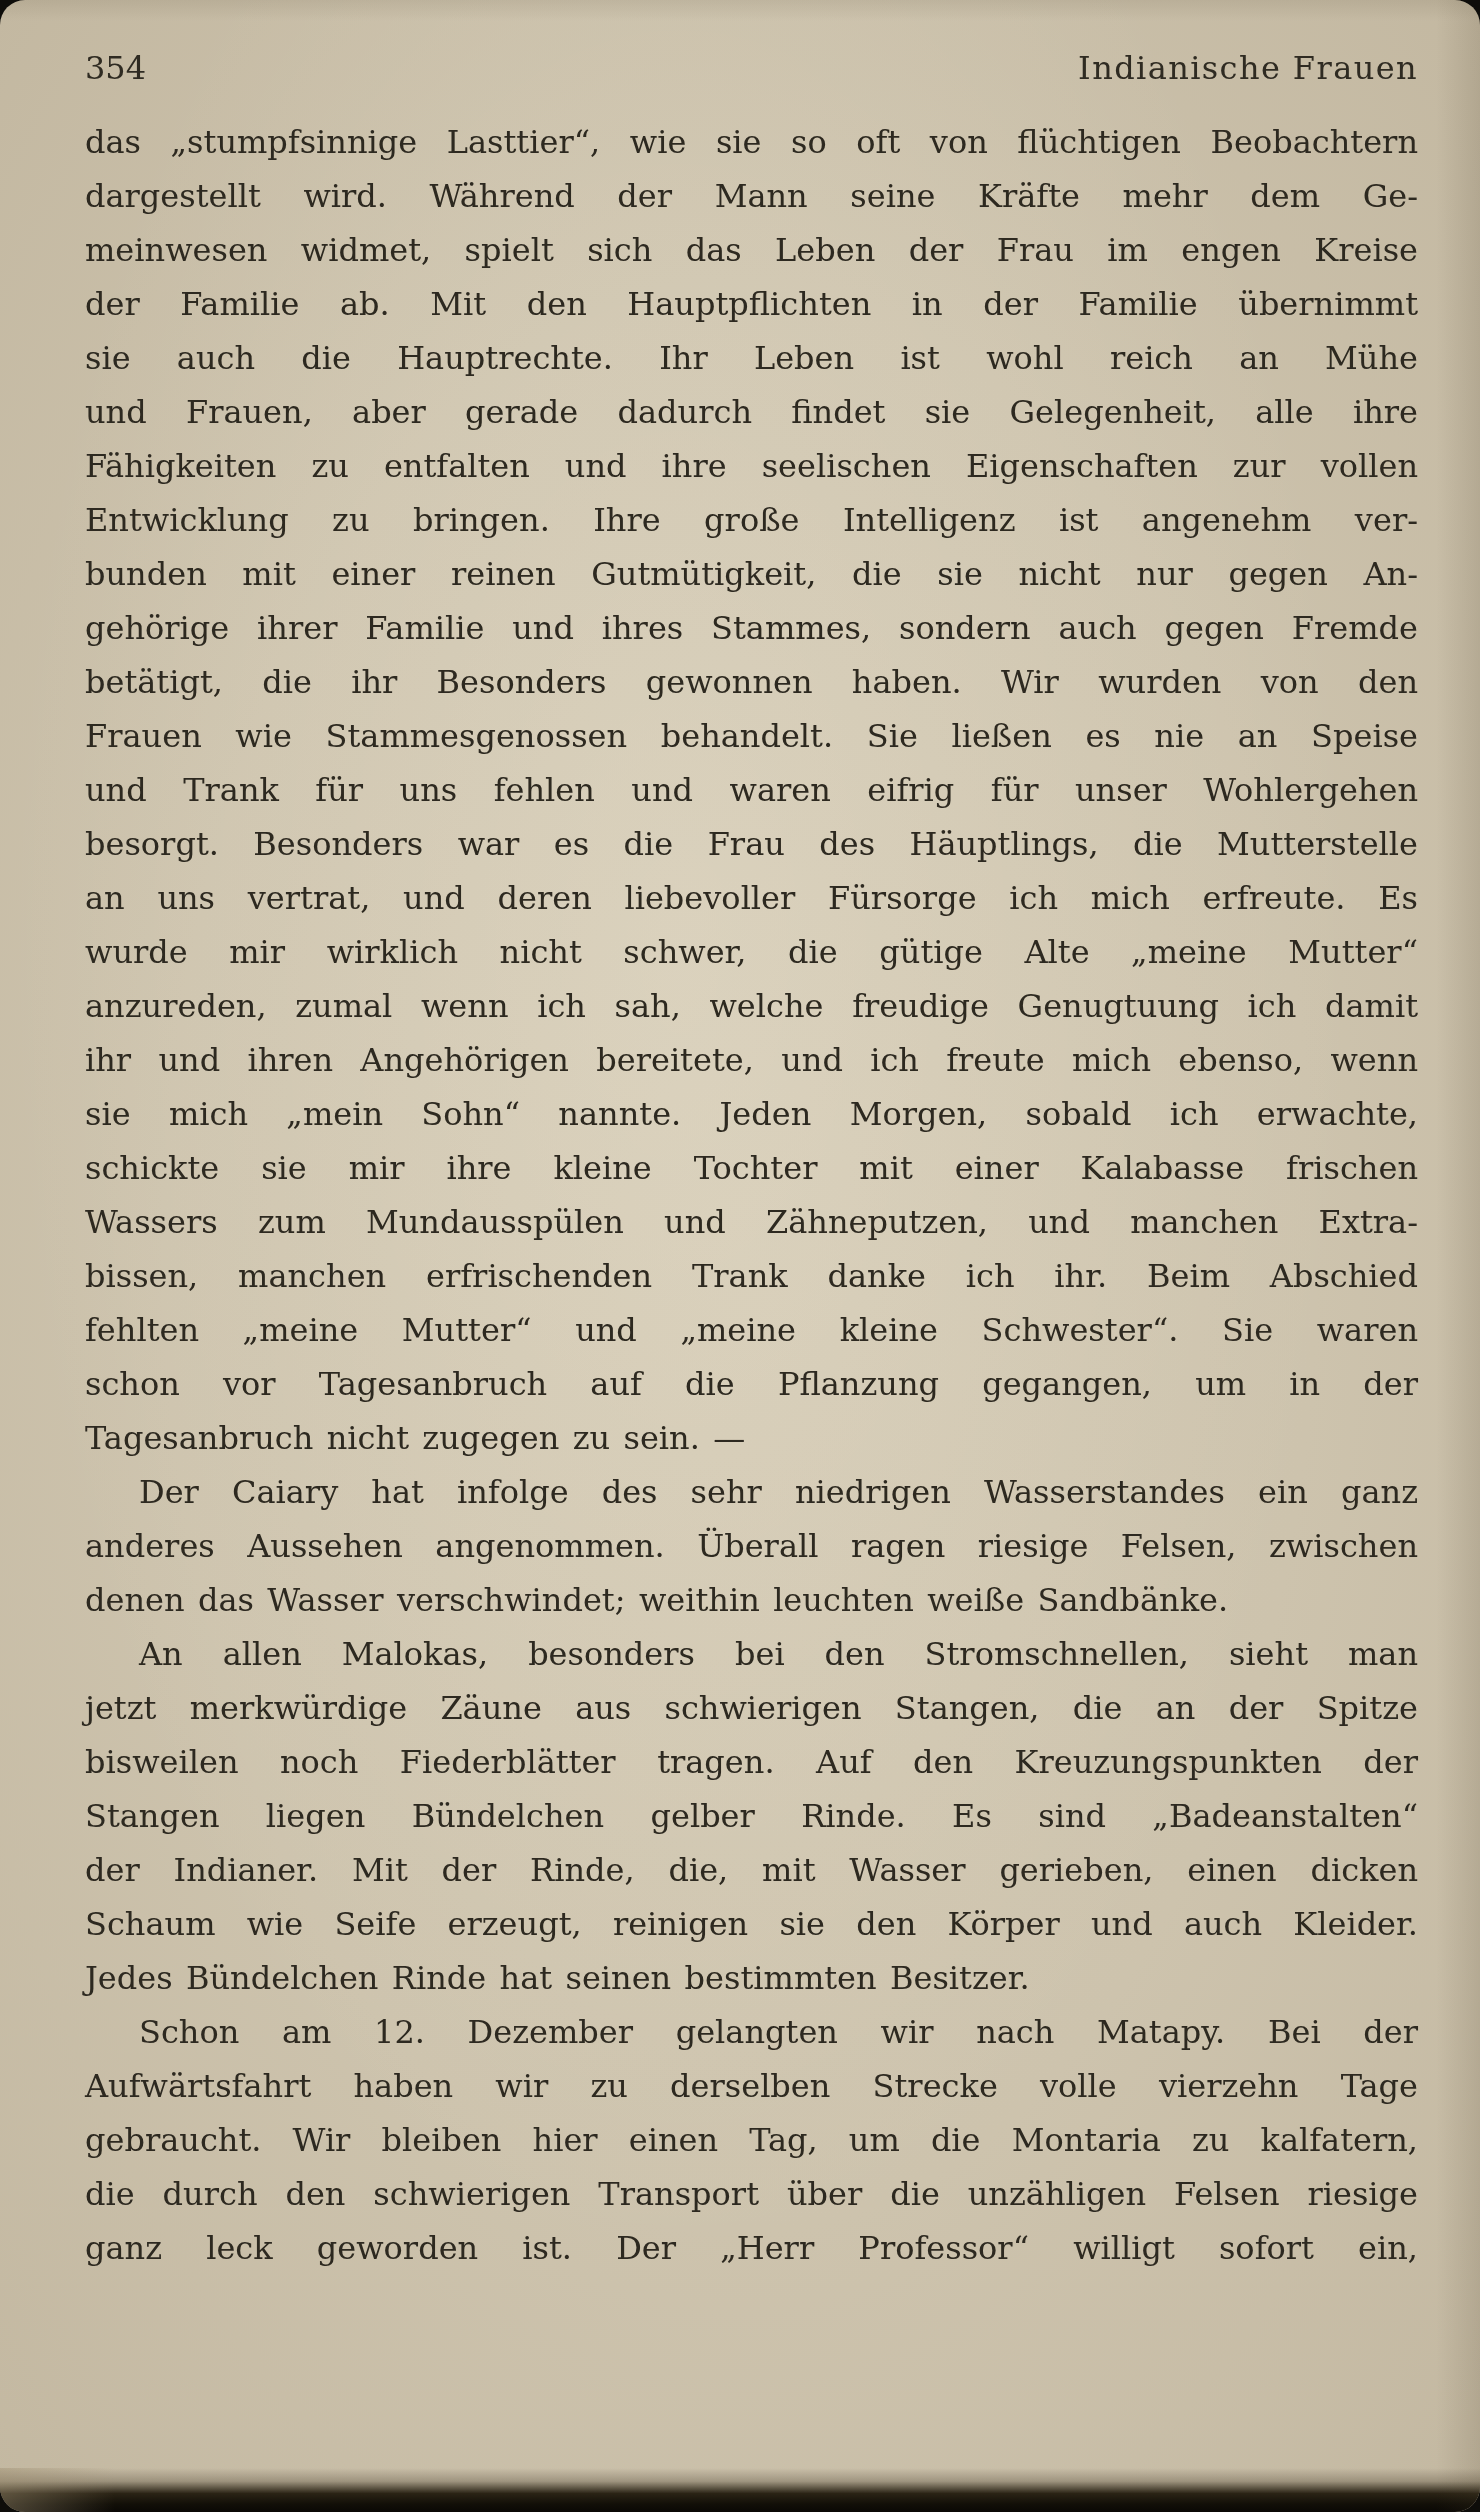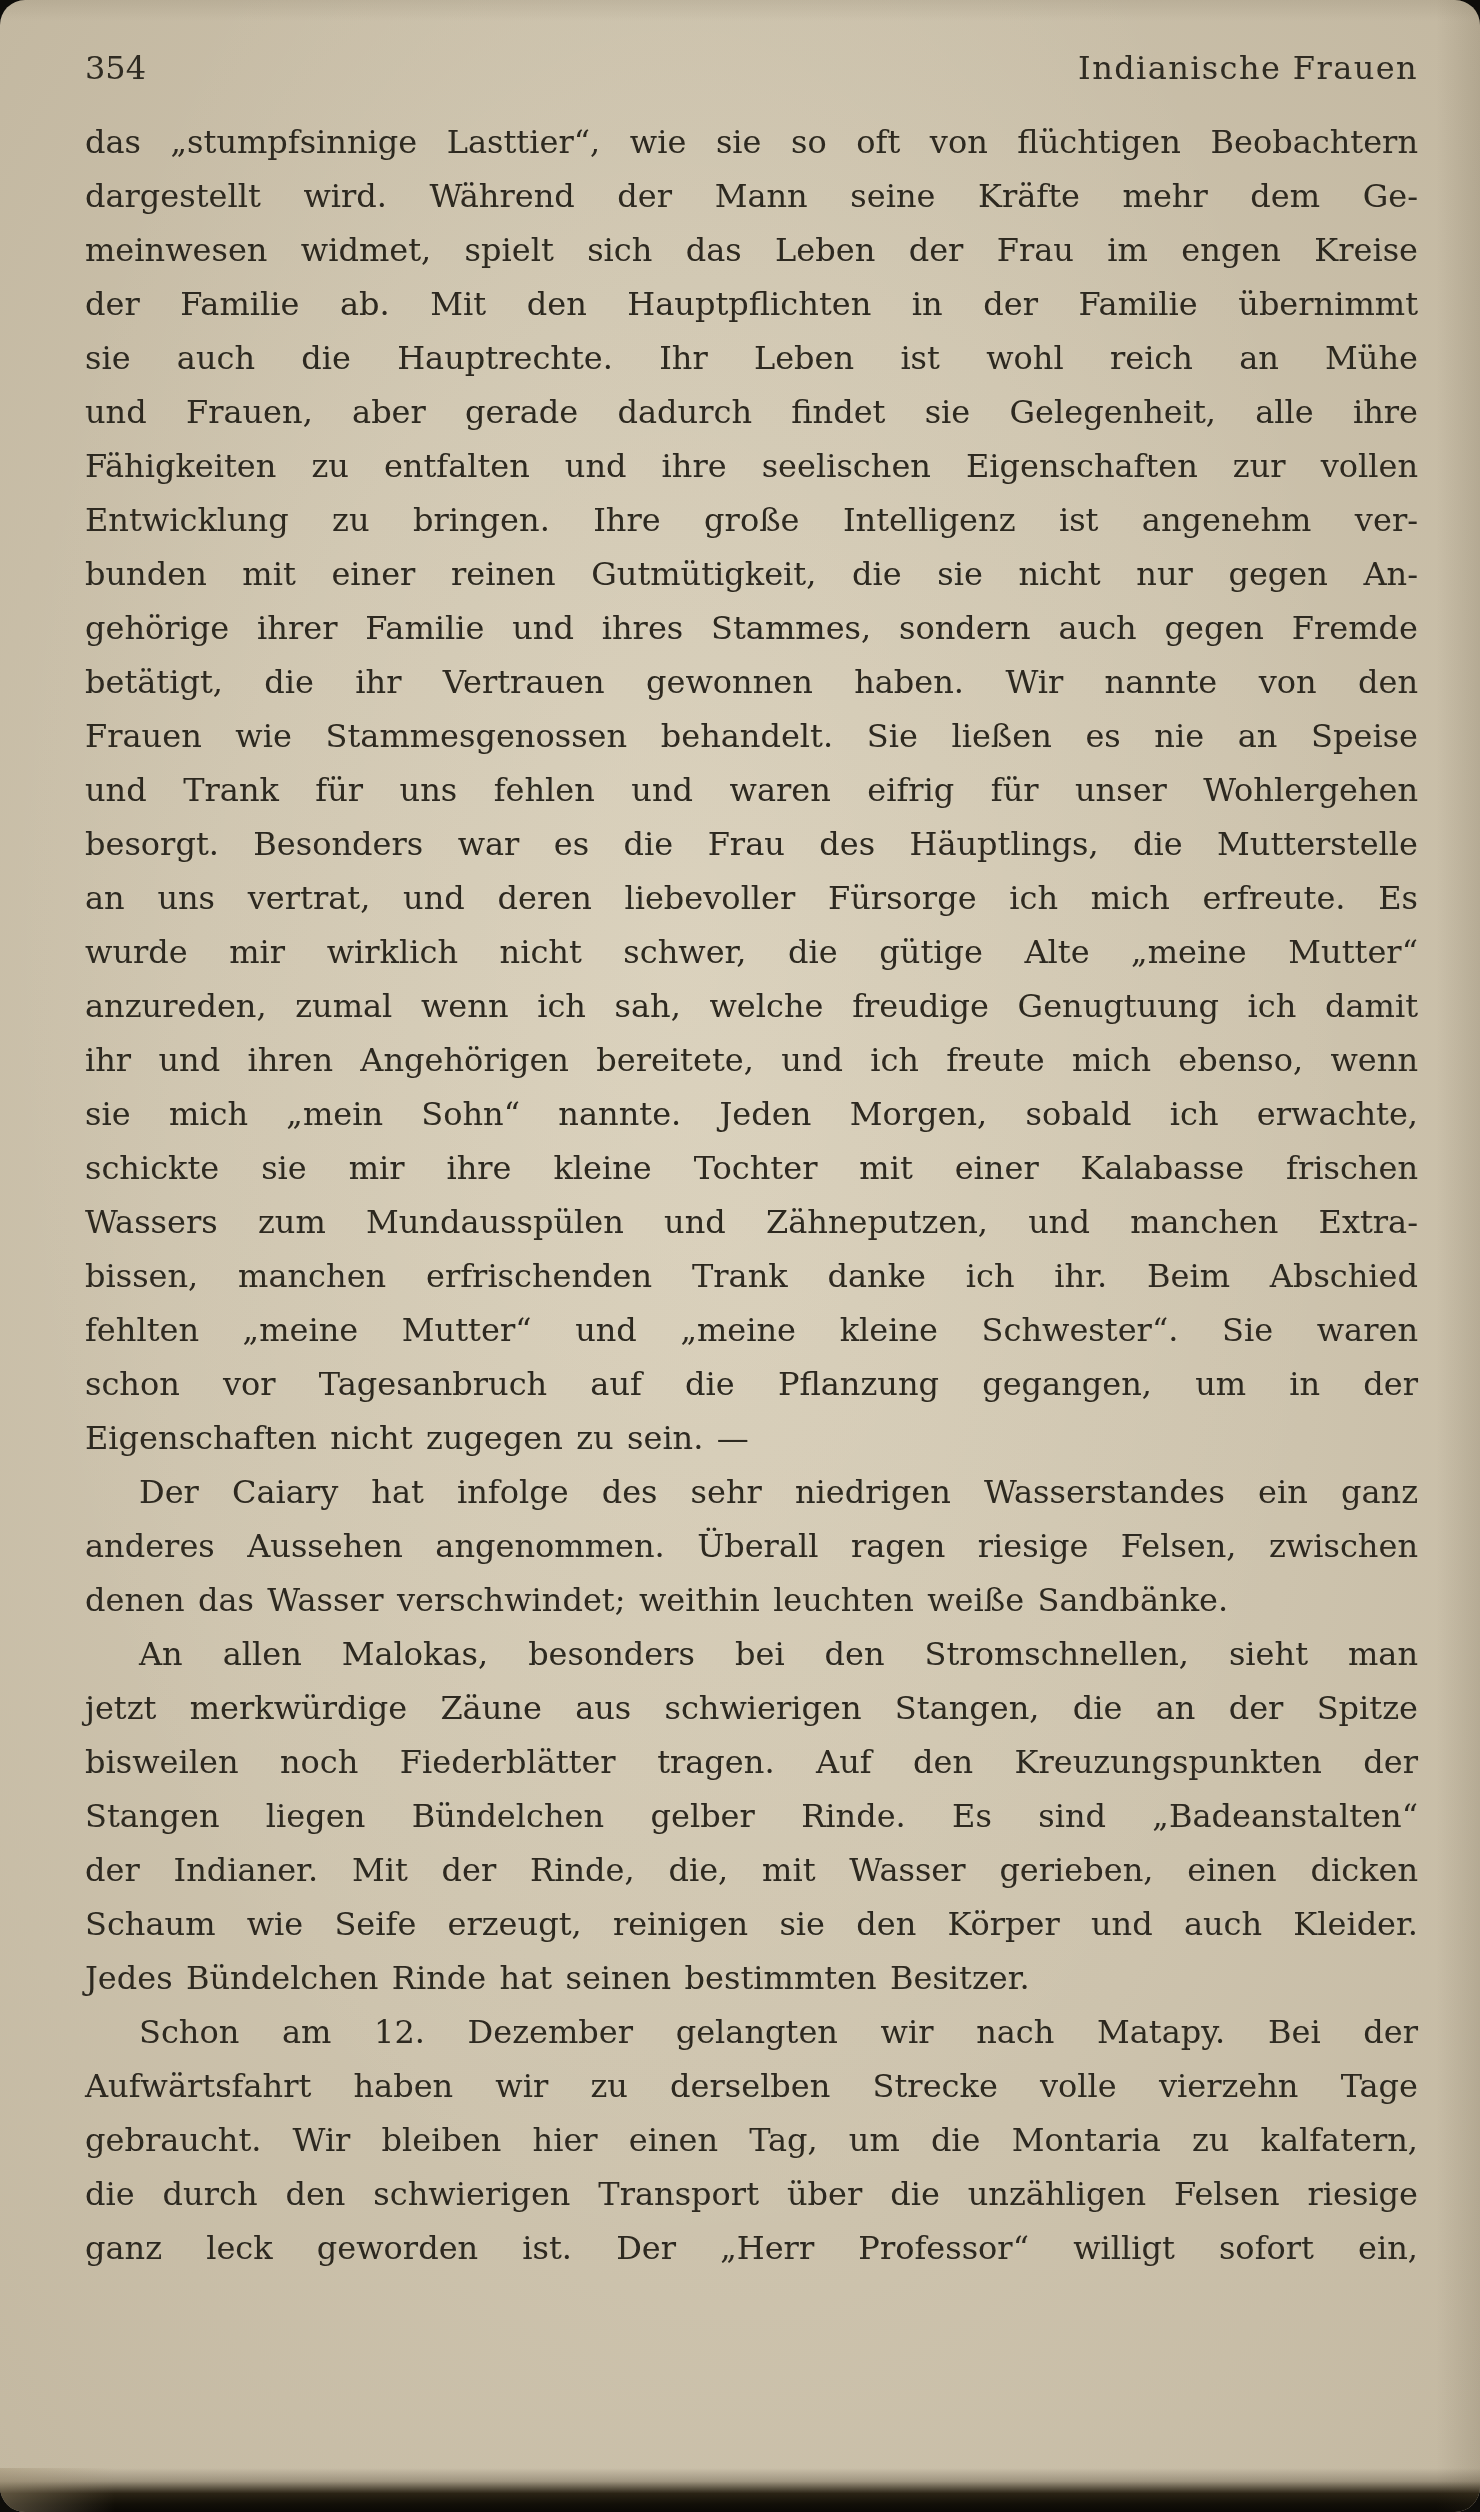--- a/index.html
+++ b/index.html
@@ -108,35 +108,35 @@
           <div class="line">das „stumpfsinnige Lasttier“, wie sie so oft von flüchtigen Beobachtern</div>
           <div class="line">dargestellt wird. Während der Mann seine Kräfte mehr dem Ge-</div>
           <div class="line">meinwesen widmet, spielt sich das Leben der Frau im engen Kreise</div>
           <div class="line">der Familie ab. Mit den Hauptpflichten in der Familie übernimmt</div>
           <div class="line">sie auch die Hauptrechte. Ihr Leben ist wohl reich an Mühe</div>
           <div class="line">und Frauen, aber gerade dadurch findet sie Gelegenheit, alle ihre</div>
           <div class="line">Fähigkeiten zu entfalten und ihre seelischen Eigenschaften zur vollen</div>
           <div class="line">Entwicklung zu bringen. Ihre große Intelligenz ist angenehm ver-</div>
           <div class="line">bunden mit einer reinen Gutmütigkeit, die sie nicht nur gegen An-</div>
           <div class="line">gehörige ihrer Familie und ihres Stammes, sondern auch gegen Fremde</div>
-          <div class="line">betätigt, die ihr Vertrauen gewonnen haben. Wir nannte von den</div>
+          <div class="line">betätigt, die ihr Besonders gewonnen haben. Wir wurden von den</div>
           <div class="line">Frauen wie Stammesgenossen behandelt. Sie ließen es nie an Speise</div>
           <div class="line">und Trank für uns fehlen und waren eifrig für unser Wohlergehen</div>
           <div class="line">besorgt. Besonders war es die Frau des Häuptlings, die Mutterstelle</div>
           <div class="line">an uns vertrat, und deren liebevoller Fürsorge ich mich erfreute. Es</div>
           <div class="line">wurde mir wirklich nicht schwer, die gütige Alte „meine Mutter“</div>
           <div class="line">anzureden, zumal wenn ich sah, welche freudige Genugtuung ich damit</div>
           <div class="line">ihr und ihren Angehörigen bereitete, und ich freute mich ebenso, wenn</div>
           <div class="line">sie mich „mein Sohn“ nannte. Jeden Morgen, sobald ich erwachte,</div>
           <div class="line">schickte sie mir ihre kleine Tochter mit einer Kalabasse frischen</div>
           <div class="line">Wassers zum Mundausspülen und Zähneputzen, und manchen Extra-</div>
           <div class="line">bissen, manchen erfrischenden Trank danke ich ihr. Beim Abschied</div>
           <div class="line">fehlten „meine Mutter“ und „meine kleine Schwester“. Sie waren</div>
           <div class="line">schon vor Tagesanbruch auf die Pflanzung gegangen, um in der</div>
-          <div class="line last">Eigenschaften nicht zugegen zu sein. —</div>
+          <div class="line last">Tagesanbruch nicht zugegen zu sein. —</div>
         </div>
         <div class="paragraph">
           <div class="line indent">Der Caiary hat infolge des sehr niedrigen Wasserstandes ein ganz</div>
           <div class="line">anderes Aussehen angenommen. Überall ragen riesige Felsen, zwischen</div>
           <div class="line last">denen das Wasser verschwindet; weithin leuchten weiße Sandbänke.</div>
         </div>
         <div class="paragraph">
           <div class="line indent">An allen Malokas, besonders bei den Stromschnellen, sieht man</div>
           <div class="line">jetzt merkwürdige Zäune aus schwierigen Stangen, die an der Spitze</div>
           <div class="line">bisweilen noch Fiederblätter tragen. Auf den Kreuzungspunkten der</div>

